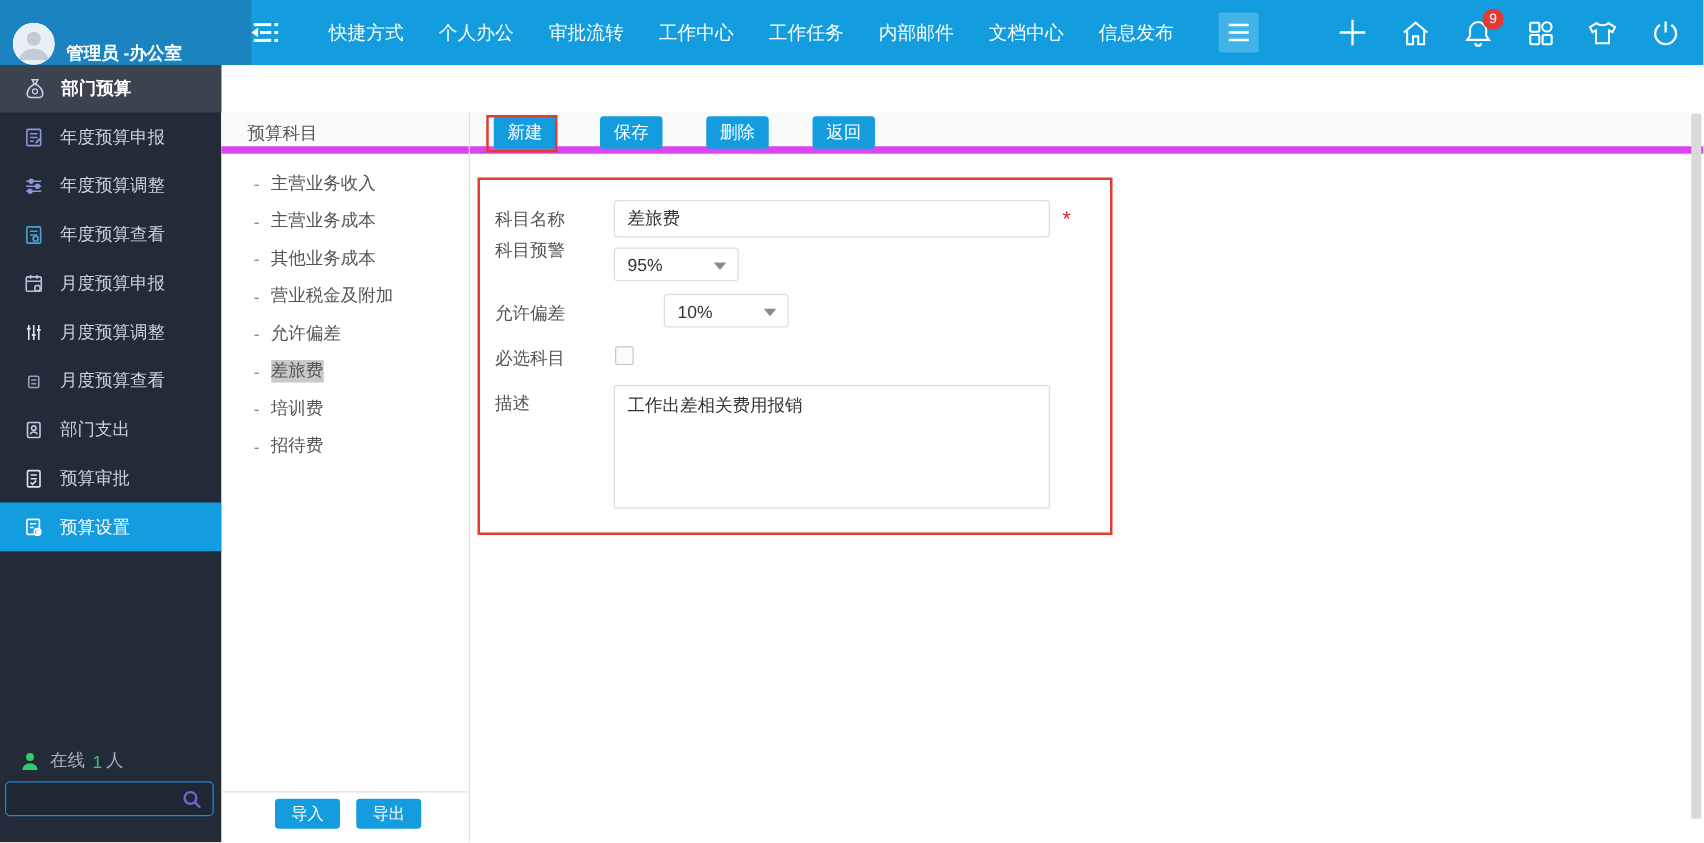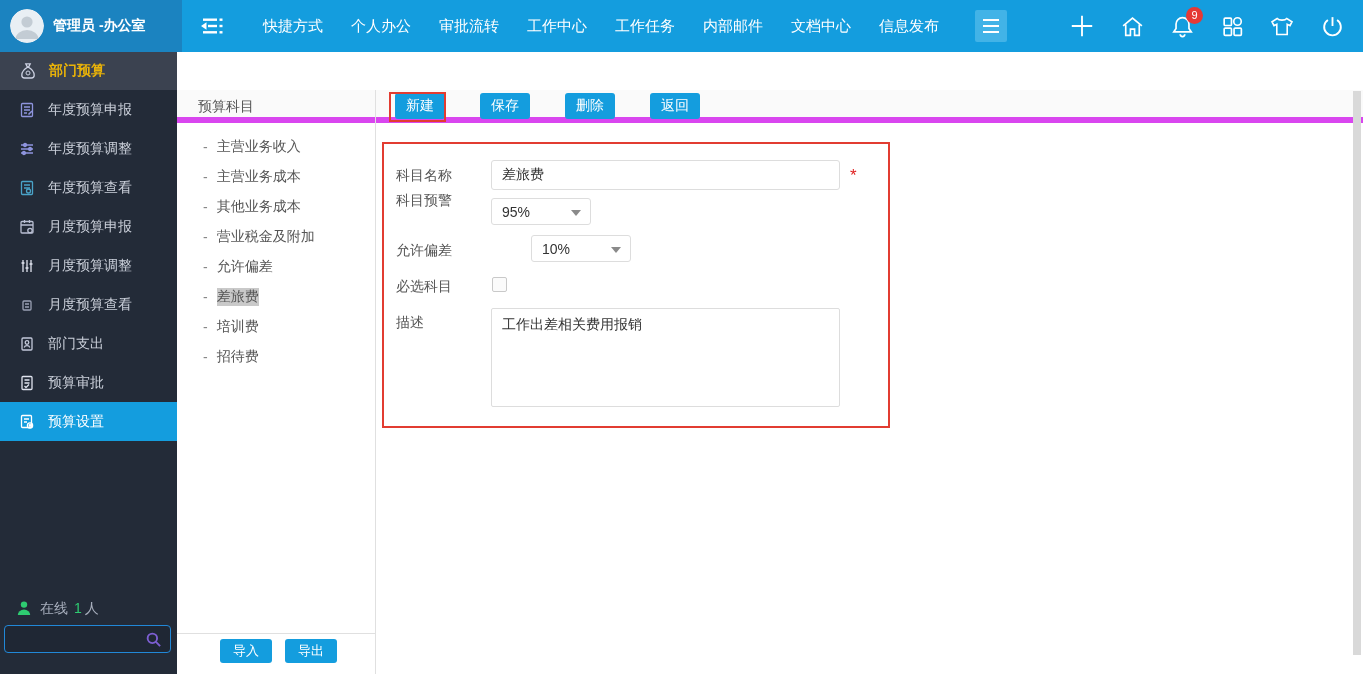--- a/index.html
+++ b/index.html
@@ -2,40 +2,40 @@
 <html><head>
 <meta charset="utf-8">
 <style>
   * { margin:0; padding:0; box-sizing:border-box; }
   html,body { width:1363px; height:674px; }
   body { font-family:"Liberation Sans","DejaVu Sans",sans-serif; background:#fff; overflow:hidden; }
   #app { position:relative; width:1363px; height:674px; background:#fff; overflow:hidden; }
 
   
   .topbar { position:absolute; left:0; top:0; width:1363px; height:52px; background:#149dde; display:flex; align-items:center; }
-  .topbar-left { position:absolute; left:0; top:0; width:182px; height:52px; background:#1b83c0; display:flex; align-items:center; padding-left:10px; }
+  .topbar-left { position:absolute; left:0; top:0; width:201px; height:52px; background:#1b83c0; display:flex; align-items:flex-end; padding-left:10px; }
   .avatar { width:34px; height:34px; border-radius:50%; overflow:hidden; flex:0 0 auto; cursor:pointer; }
   .user-name { color:#fff; font-size:14px; font-weight:bold; margin-left:9px; white-space:nowrap; }
   .topnav { position:absolute; left:177px; top:0; height:52px; display:flex; align-items:center; padding-left:20px; }
   .collapse-btn { width:30px; height:26px; display:flex; align-items:center; justify-content:center; cursor:pointer; margin-right:22px; }
   .nav-item { color:#fff; font-size:15px; margin:0 14px; cursor:pointer; white-space:nowrap; }
   .menu-sq { width:32px; height:32px; background:#42b3e7; border-radius:2px; display:flex; flex-direction:column; justify-content:center; align-items:center; gap:4px; margin-left:22px; cursor:pointer; }
   .menu-sq i { display:block; width:16px; height:2px; background:#fff; }
   .top-icons { position:absolute; right:18px; top:0; height:52px; display:flex; align-items:center; gap:24px; }
   .tico { position:relative; width:26px; height:26px; display:flex; align-items:center; justify-content:center; cursor:pointer; }
   .badge { position:absolute; top:-6px; right:-8px; min-width:17px; height:17px; border-radius:9px; background:#e53935; color:#fff; font-size:11px; line-height:17px; text-align:center; padding:0 2px; }
 
   
   .sidebar { position:absolute; left:0; top:52px; width:177px; height:622px; background:#232b38; }
-  .side-head { height:38px; background:#3b4250; display:flex; align-items:center; padding-left:19px; color:#eab308; font-size:14px; font-weight:bold; }
+  .side-head { height:38px; background:#3b4250; display:flex; align-items:center; padding-left:19px; color:#ffffff; font-size:14px; font-weight:bold; }
   .side-head .ic { width:20px; margin-right:10px; display:flex; }
   .side-item { height:39px; display:flex; align-items:center; padding-left:19px; color:#ccd1db; font-size:14px; cursor:pointer; }
   .side-item .ic { width:18px; margin-right:11px; display:flex; }
   .side-item.selected { background:#149dde; color:#fff; }
-  .online { position:absolute; left:16px; top:548px; display:flex; color:#a7aebc; font-size:14px; }
+  .online { position:absolute; left:16px; top:548px; display:flex; align-items:center; color:#a7aebc; font-size:14px; }
   .online .ic { margin-right:8px; display:flex; }
   .online b { color:#2ecc71; font-weight:normal; margin:0 3px 0 6px; }
   .side-search { position:absolute; left:4px; top:573px; width:167px; height:28px; border:1px solid #2188d8; border-radius:4px; background:#1f2734; display:flex; align-items:center; }
   .side-search input { flex:1; background:transparent; border:none; outline:none; color:#cfd5df; font-size:13px; padding:0 6px; min-width:0; font-family:inherit; }
   .side-search .mag { margin-right:8px; display:flex; cursor:pointer; }
 
   
   .page-head { position:absolute; left:177px; top:52px; width:1186px; height:38px; background:#fff; border-bottom:1px solid #ebebeb; display:flex; align-items:center; padding-left:18px; }
   .page-head .ic { display:flex; margin-right:8px; }
   .page-title { color:#666; font-size:15px; }

